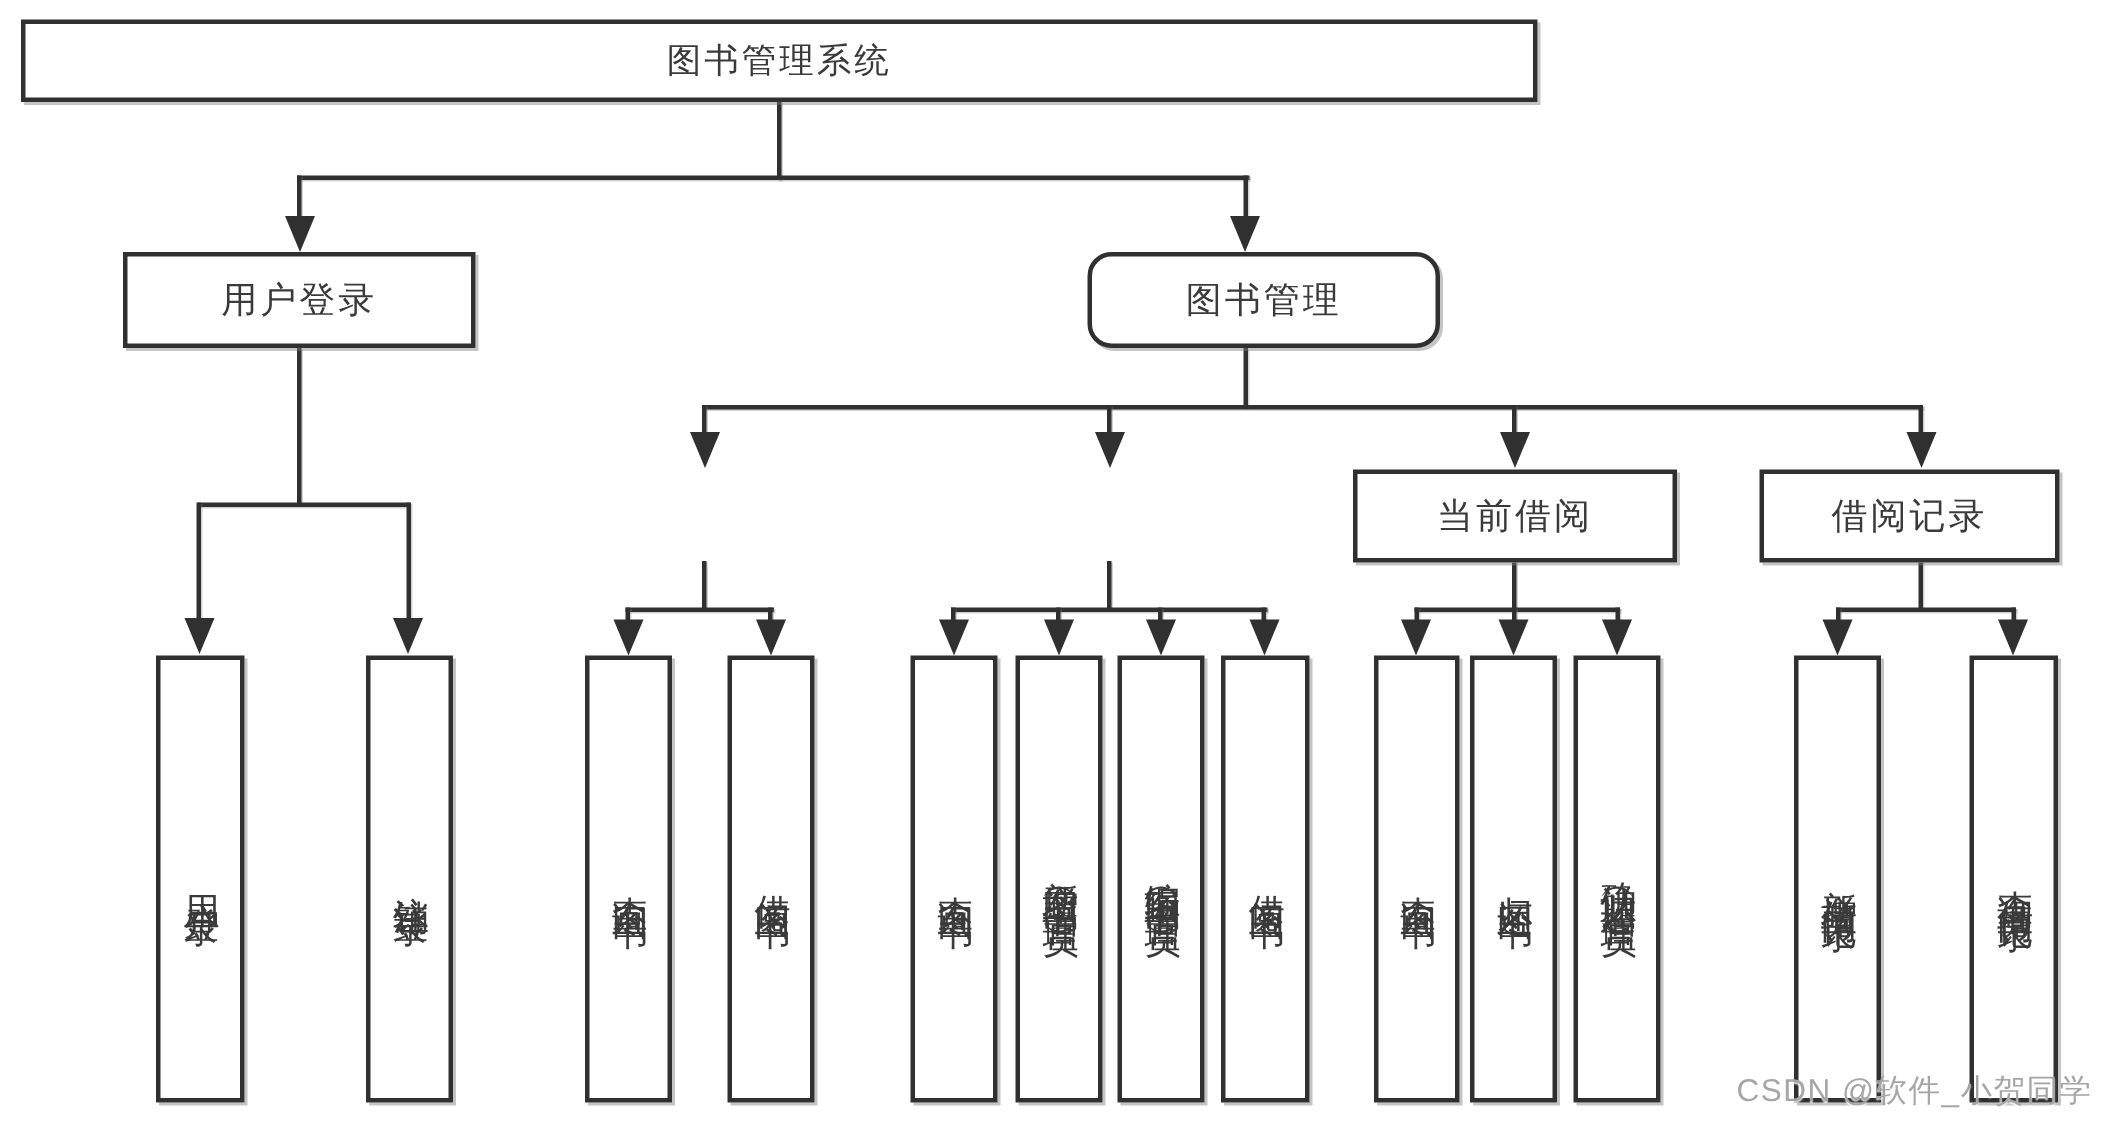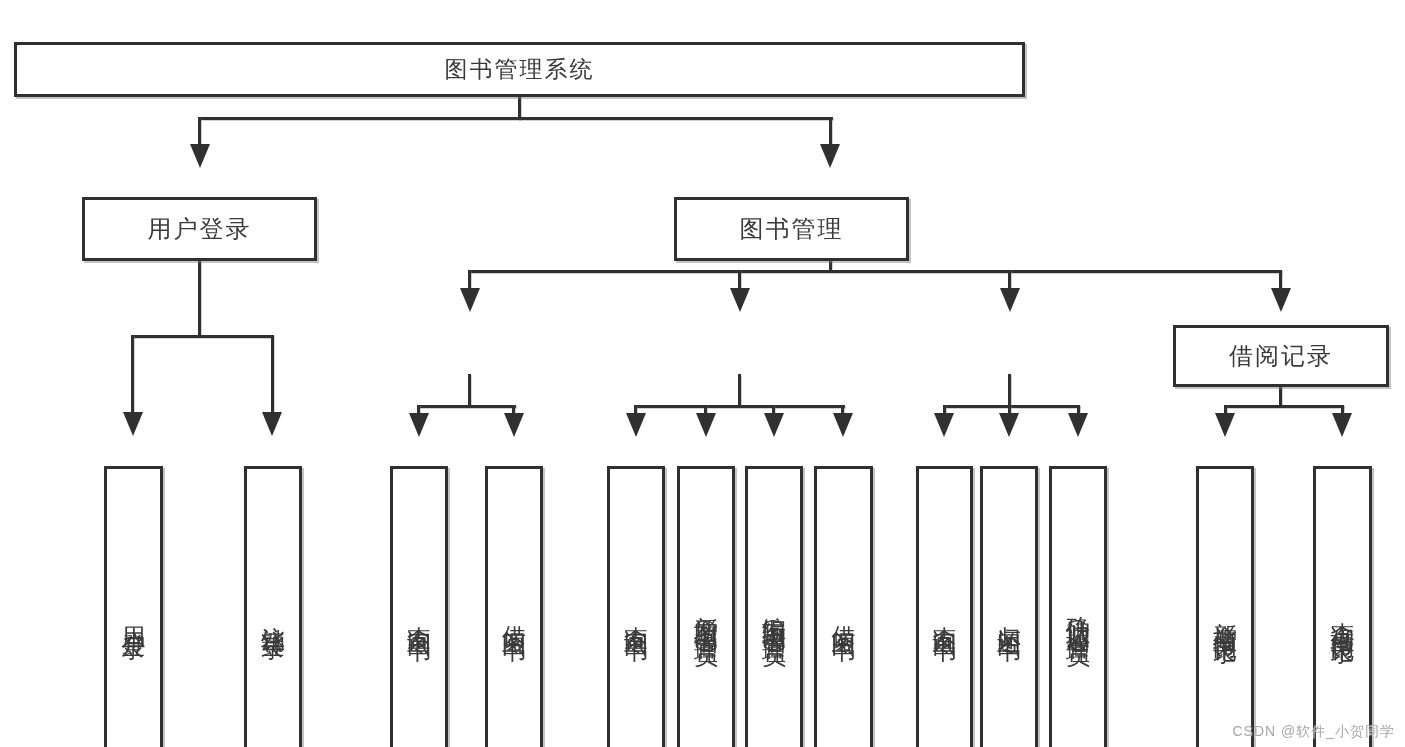--- a/index.html
+++ b/index.html
@@ -4,40 +4,40 @@
 <style>
   html,body { margin:0; padding:0; background:#ffffff; }
   .stage {
     position:relative; width:1405px; height:747px; background:#ffffff;
     font-family:"Liberation Sans","DejaVu Sans",sans-serif; overflow:hidden;
   }
   .box {
     position:absolute; box-sizing:border-box; background:#ffffff;
     border:3px solid #303030; box-shadow:2px 2px 0 rgba(125,125,125,0.45);
     display:flex; align-items:center; justify-content:center;
-    color:#3a3a3a; text-align:center;margin-top:29px;
+    color:#3a3a3a; text-align:center;
   }
   .hbox { font-size:24px; letter-spacing:2px; }
   .root { font-size:23px; }
   .vbox {
     writing-mode:vertical-lr; font-size:24px; letter-spacing:4px;
     white-space:nowrap; line-height:1;
   }
   .line {
     position:absolute; background:#303030;
     box-shadow:1px 1px 0 rgba(125,125,125,0.35);
   }
   .arrow {
     position:absolute; width:0; height:0;
     border-left:10px solid transparent; border-right:10px solid transparent;
     border-top:24px solid #303030;
   }
   .watermark {
     position:absolute; right:10px; bottom:6px; z-index:5;
-    font-size:14px; color:#a6a6a6; letter-spacing:1px;
+    font-size:21px; color:#a6a6a6; letter-spacing:1px;
     text-shadow:0 1px 1px rgba(255,255,255,0.85);
   }
 </style>
 </head>
 <body>
 
 <div class="stage">
 
   <div class="line" style="left:518px;top:68px;width:3px;height:52px;"></div>
   <div class="line" style="left:198px;top:117px;width:635px;height:3px;"></div>
@@ -94,23 +94,24 @@
   <div class="line" style="left:1279px;top:374px;width:3px;height:33px;"></div>
   <div class="line" style="left:1224px;top:405px;width:120px;height:3px;"></div>
   <div class="line" style="left:1224px;top:405px;width:3px;height:10px;"></div>
   <div class="arrow" style="left:1215px;top:413px;"></div>
   <div class="line" style="left:1341px;top:405px;width:3px;height:10px;"></div>
   <div class="arrow" style="left:1332px;top:413px;"></div>
 
   <div class="box hbox root" style="left:14px;top:13px;width:1011px;height:55px;">图书管理系统</div>
 
   <div class="box hbox" style="left:82px;top:168px;width:235px;height:64px;">用户登录</div>
-  <div class="box hbox" style="left:674px;top:168px;width:235px;height:64px;">图书管理</div>
+  <div class="box hbox" style="left:725px;top:168px;width:235px;height:64px;border-radius:16px;">图书管理</div>
 
-  <div class="box hbox" style="left:1173px;top:296px;width:216px;height:62px;">借阅记录</div>
+  <div class="box hbox" style="left:902px;top:313px;width:216px;height:62px;">当前借阅</div>
+  <div class="box hbox" style="left:1173px;top:313px;width:200px;height:62px;">借阅记录</div>
 
   <div class="box vbox" style="left:104px;top:437px;width:59px;height:298px;">用户登录</div>
   <div class="box vbox" style="left:244px;top:437px;width:58px;height:298px;">注销登录</div>
 
   <div class="box vbox" style="left:390px;top:437px;width:58px;height:298px;">查询图书</div>
   <div class="box vbox" style="left:485px;top:437px;width:58px;height:298px;">借阅图书</div>
 
   <div class="box vbox" style="left:607px;top:437px;width:58px;height:298px;">查询图书</div>
   <div class="box vbox" style="left:677px;top:437px;width:58px;height:298px;">新增图书（管理员）</div>
   <div class="box vbox" style="left:745px;top:437px;width:58px;height:298px;">编辑图书（管理员）</div>

